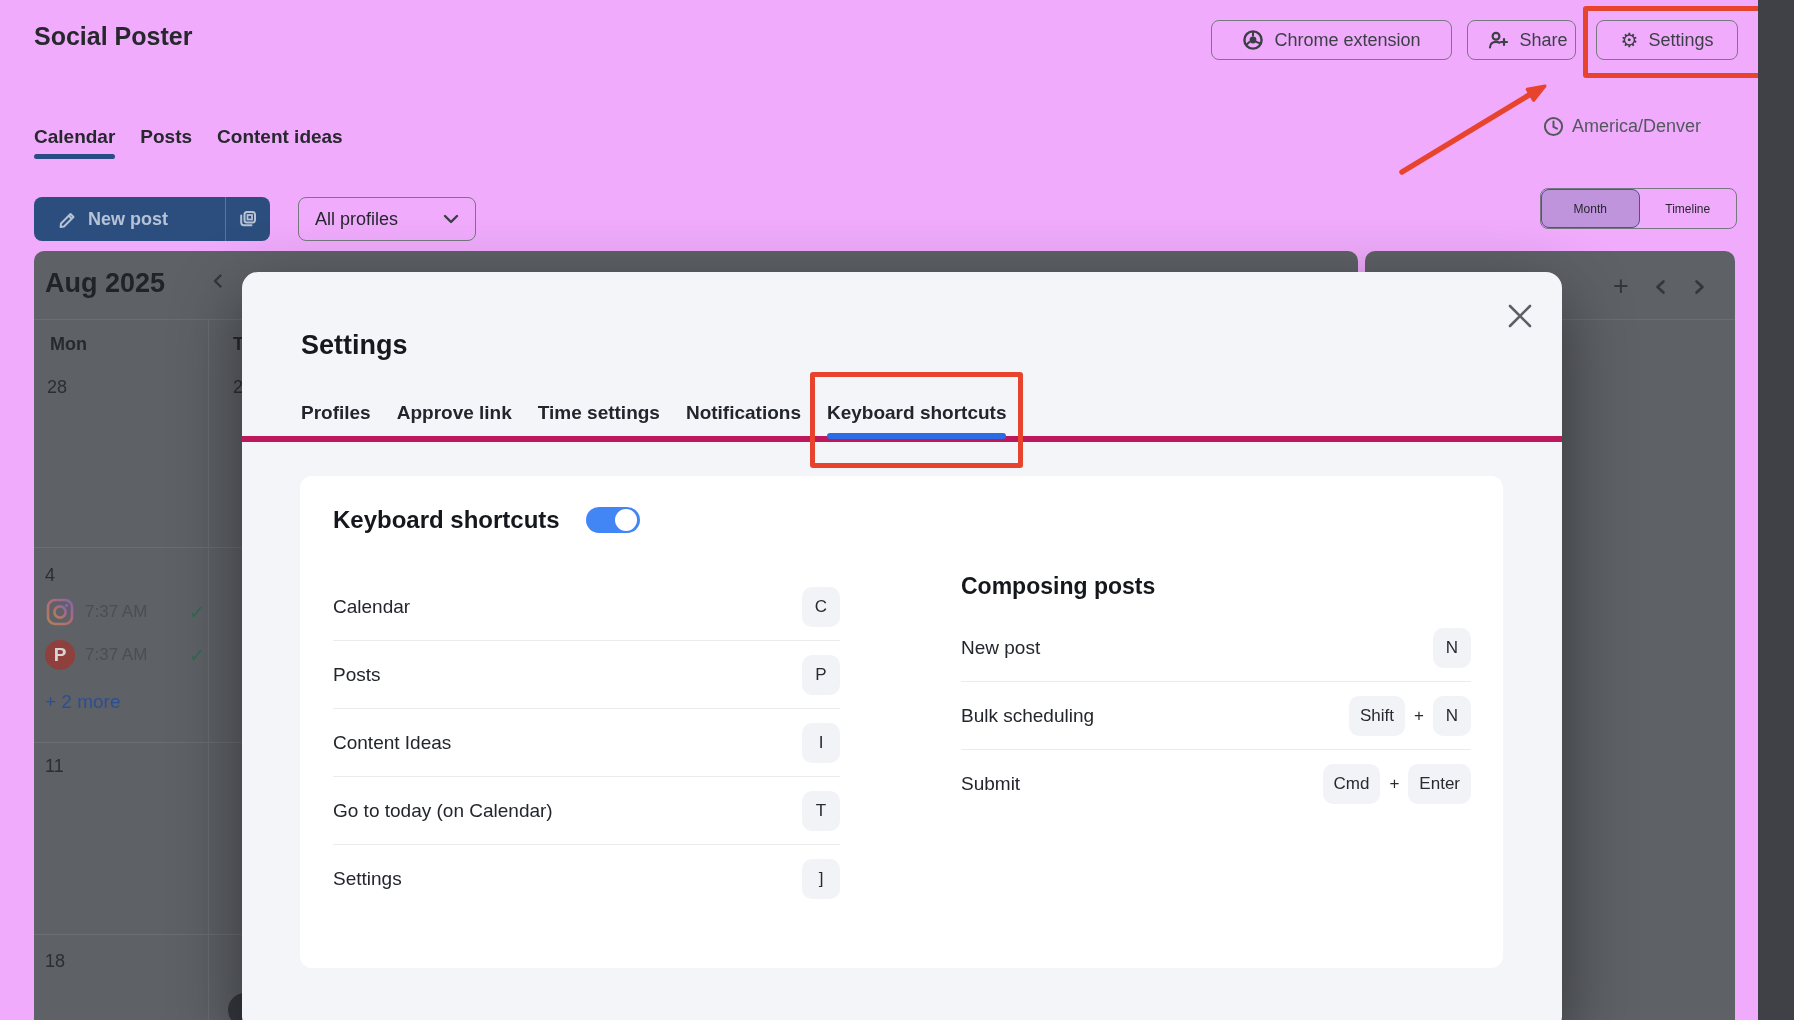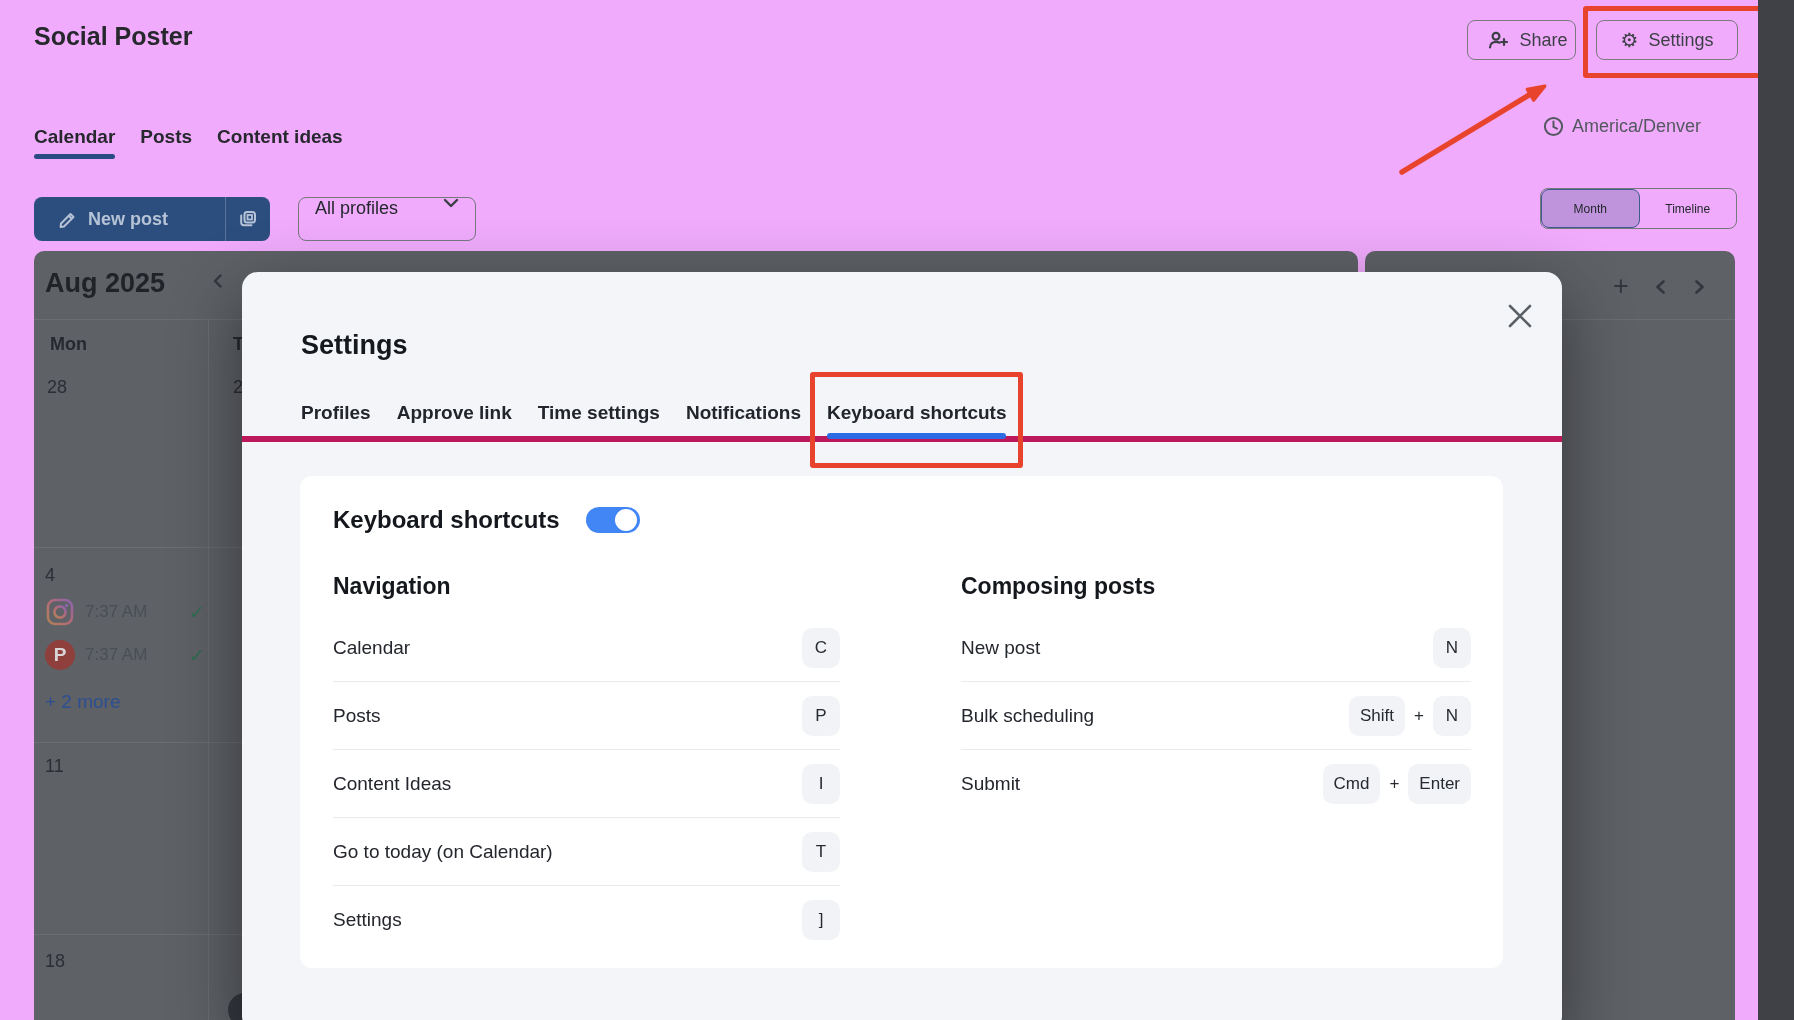--- a/index.html
+++ b/index.html
@@ -25,21 +25,21 @@
                        border-radius:3px;background:#2a4c85;}
   .tz{position:absolute;top:116px;right:57px;display:flex;align-items:center;gap:8px;
       font-size:18px;color:#53585f;}
 
   .btn-newpost{position:absolute;left:34px;top:197px;width:236px;height:44px;background:#2c4e7e;
                border-radius:8px;display:flex;align-items:center;color:#b6c3d6;font-size:18px;font-weight:600;}
   .np-main{flex:1;display:flex;align-items:center;gap:10px;padding-left:24px;}
   .np-split{width:44px;height:100%;display:flex;align-items:center;justify-content:center;
             border-left:1px solid rgba(255,255,255,.22);}
   .btn-profiles{position:absolute;left:298px;top:197px;width:178px;height:44px;box-sizing:border-box;
-                border:1.5px solid #75787d;border-radius:8px;display:flex;align-items:flex-start;
+                border:1.5px solid #75787d;border-radius:8px;display:flex;align-items:center;
                 justify-content:space-between;padding:0 16px;font-size:18px;color:#24272d;}
   .seg{position:absolute;left:1540px;top:188px;width:197px;height:41px;box-sizing:border-box;
        border:1px solid #75787d;border-radius:8px;display:flex;font-size:12px;color:#24272d;}
   .seg-item{display:flex;align-items:center;justify-content:center;flex:1;box-sizing:border-box;}
   .seg-item.active{border:1.5px solid #3f5a8f;border-radius:8px;background:rgba(64,90,140,.28);}
 
   .cal-panel{position:absolute;left:34px;top:251px;width:1324px;height:769px;background:#5e6166;
              border-radius:10px 10px 0 0;}
   .cal-title{position:absolute;left:11px;top:17px;font-size:27px;font-weight:700;color:#202328;}
   .cal-prev{position:absolute;left:176px;top:22px;color:#33373d;}
@@ -102,20 +102,30 @@
 </style>
 </head>
 <body>
 
 <div class="stage">
 
   <div class="app">
 
     <div class="app-title">Social Poster</div>
 
+    <div class="hdr-btn btn-chrome">
+      <span>
+        <svg width="22" height="22" viewBox="0 0 22 22">
+          <circle cx="11" cy="11" r="8.6" fill="none" stroke="#3c4046" stroke-width="2.4"></circle>
+          <circle cx="11" cy="11" r="3.4" fill="#3c4046"></circle>
+          <path d="M11 2.4 L11 7.6 M4 16 L8 12.4 M18.4 14.5 L13.6 12.6" stroke="#3c4046" stroke-width="2" fill="none"></path>
+        </svg>
+      </span>
+      <span>Chrome extension</span>
+    </div>
 
     <div class="hdr-btn btn-share">
       <span>
         <svg width="22" height="20" viewBox="0 0 22 20">
           <circle cx="9" cy="6.2" r="3.4" fill="none" stroke="#3c4046" stroke-width="2.2"></circle>
           <path d="M3 17.5 C3 13.6 6 11.8 9 11.8 C10.4 11.8 11.6 12.1 12.6 12.7" fill="none" stroke="#3c4046" stroke-width="2.2" stroke-linecap="round"></path>
           <path d="M17 9 L17 15 M14 12 L20 12" stroke="#3c4046" stroke-width="2.2" stroke-linecap="round"></path>
         </svg>
       </span>
       <span>Share</span>
@@ -265,21 +275,20 @@
     </div>
 
     <div class="card">
       <div class="card-head">
         <span class="card-title">Keyboard shortcuts</span>
         <span class="toggle">
             <span class="knob"></span>
           </span>
       </div>
       <div class="col col-left">
-        <h3 class="sec-title">Navigation</h3>
         <div>
             <div class="sc-row">
               <span class="sc-label">Calendar</span>
               <span class="sc-keys">
                 <span class="key">C</span>
               </span>
             </div>
             <div class="sc-row">
               <span class="sc-label">Posts</span>
               <span class="sc-keys">

